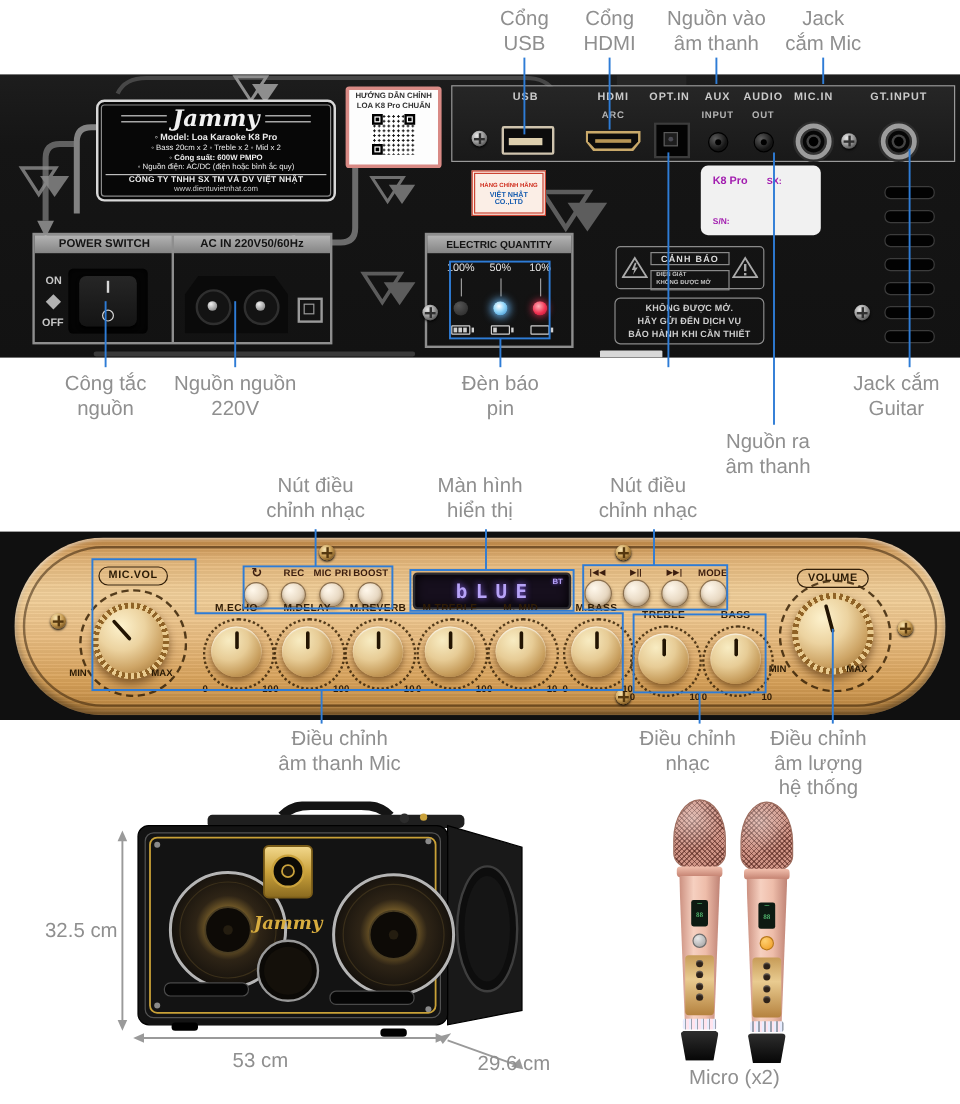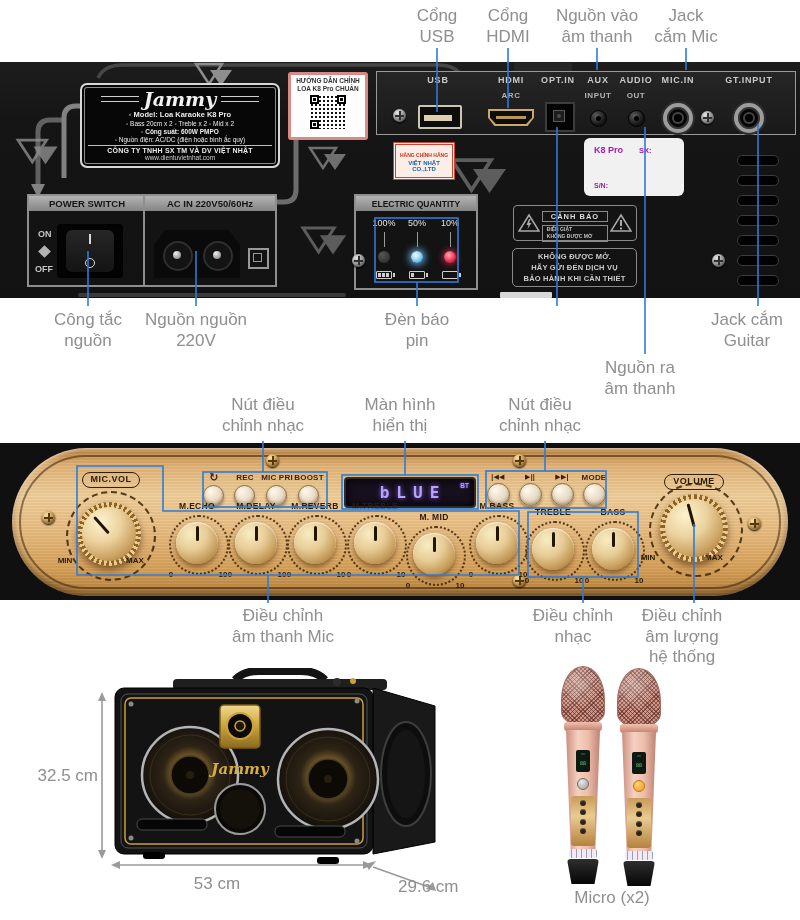--- a/index.html
+++ b/index.html
@@ -446,21 +446,21 @@
     </div>
     <div class="knob-unit" style="left:280px;top:58px;">
       <div class="klabel">M.REVERB</div>
         <div class="tick-ring fine"></div>
       <div class="knob-sm">
           <span class="pointer" style="top:4px;height:15px;margin-left:-1.5px;"></span>
         </div>
       <span class="kmin">0</span>
         <span class="kmax">10</span>
     </div>
-    <div class="knob-unit" style="left:399px;top:58px;margin-top:11px;">
+    <div class="knob-unit" style="left:399px;top:58px;">
       <div class="klabel">M. MID</div>
         <div class="tick-ring fine"></div>
       <div class="knob-sm">
           <span class="pointer" style="top:4px;height:15px;margin-left:-1.5px;"></span>
         </div>
       <span class="kmin">0</span>
         <span class="kmax">10</span>
     </div>
     <div class="knob-unit" style="left:462px;top:58px;">
       <div class="klabel">M.BASS</div>

